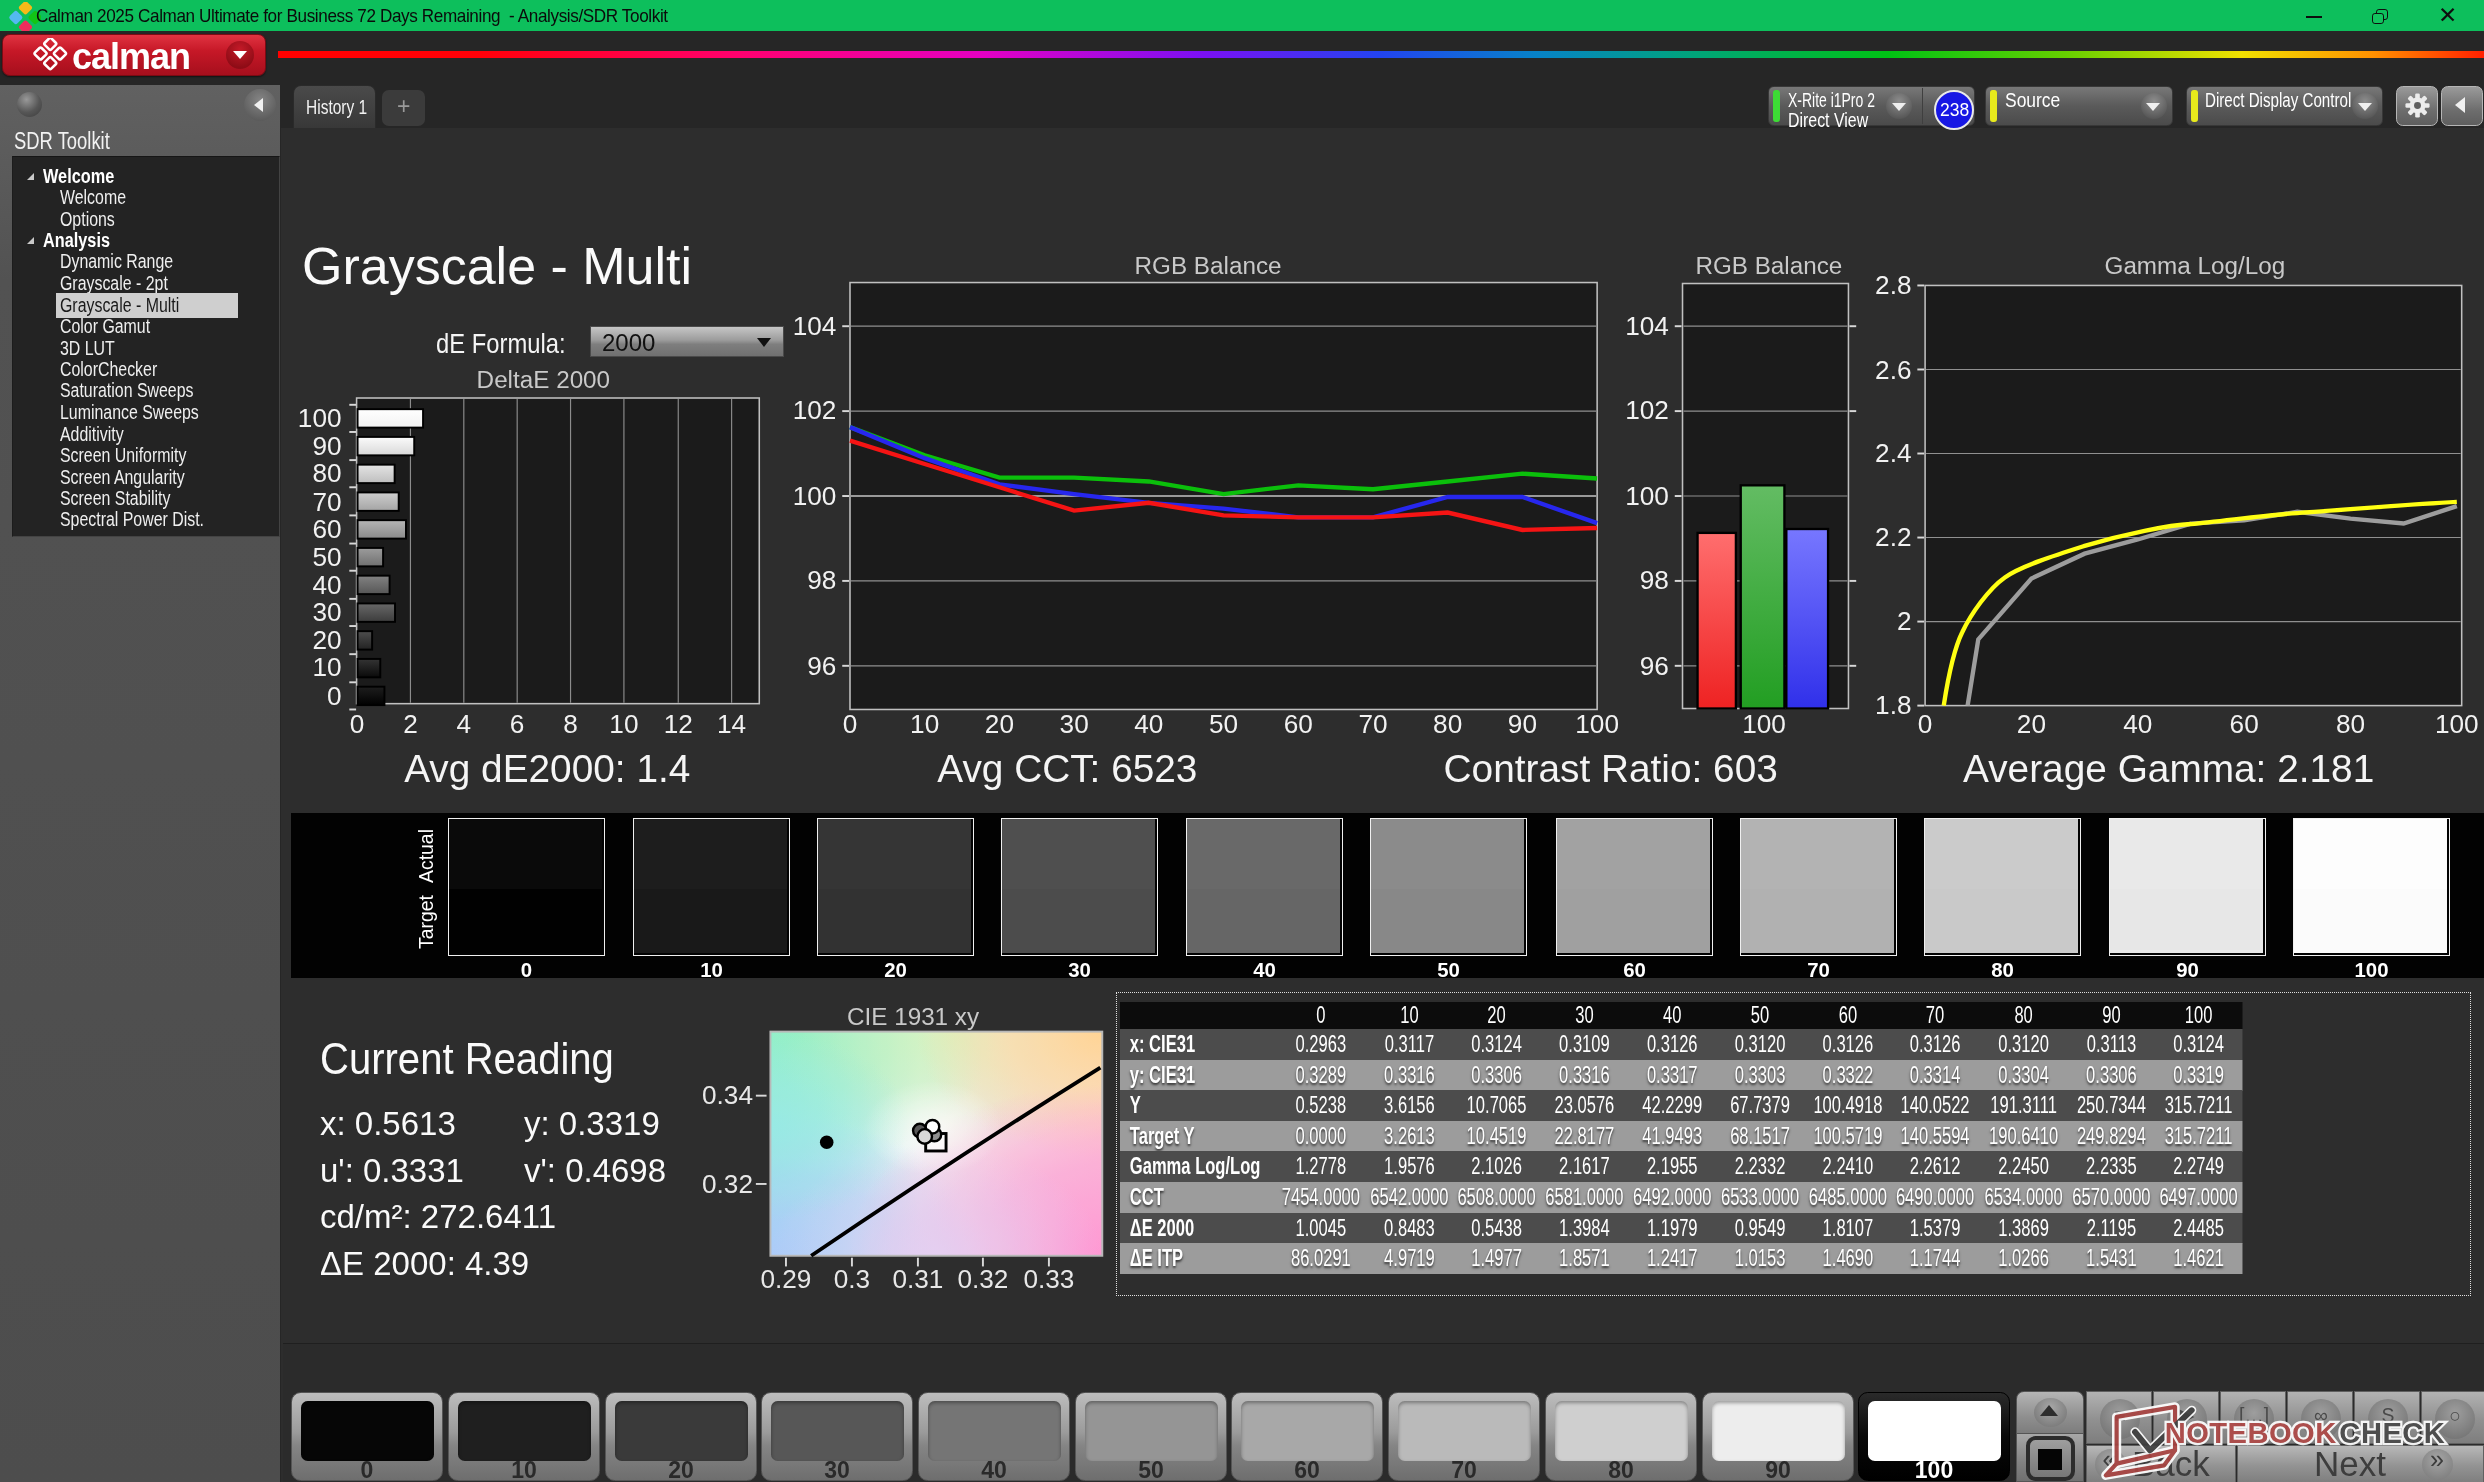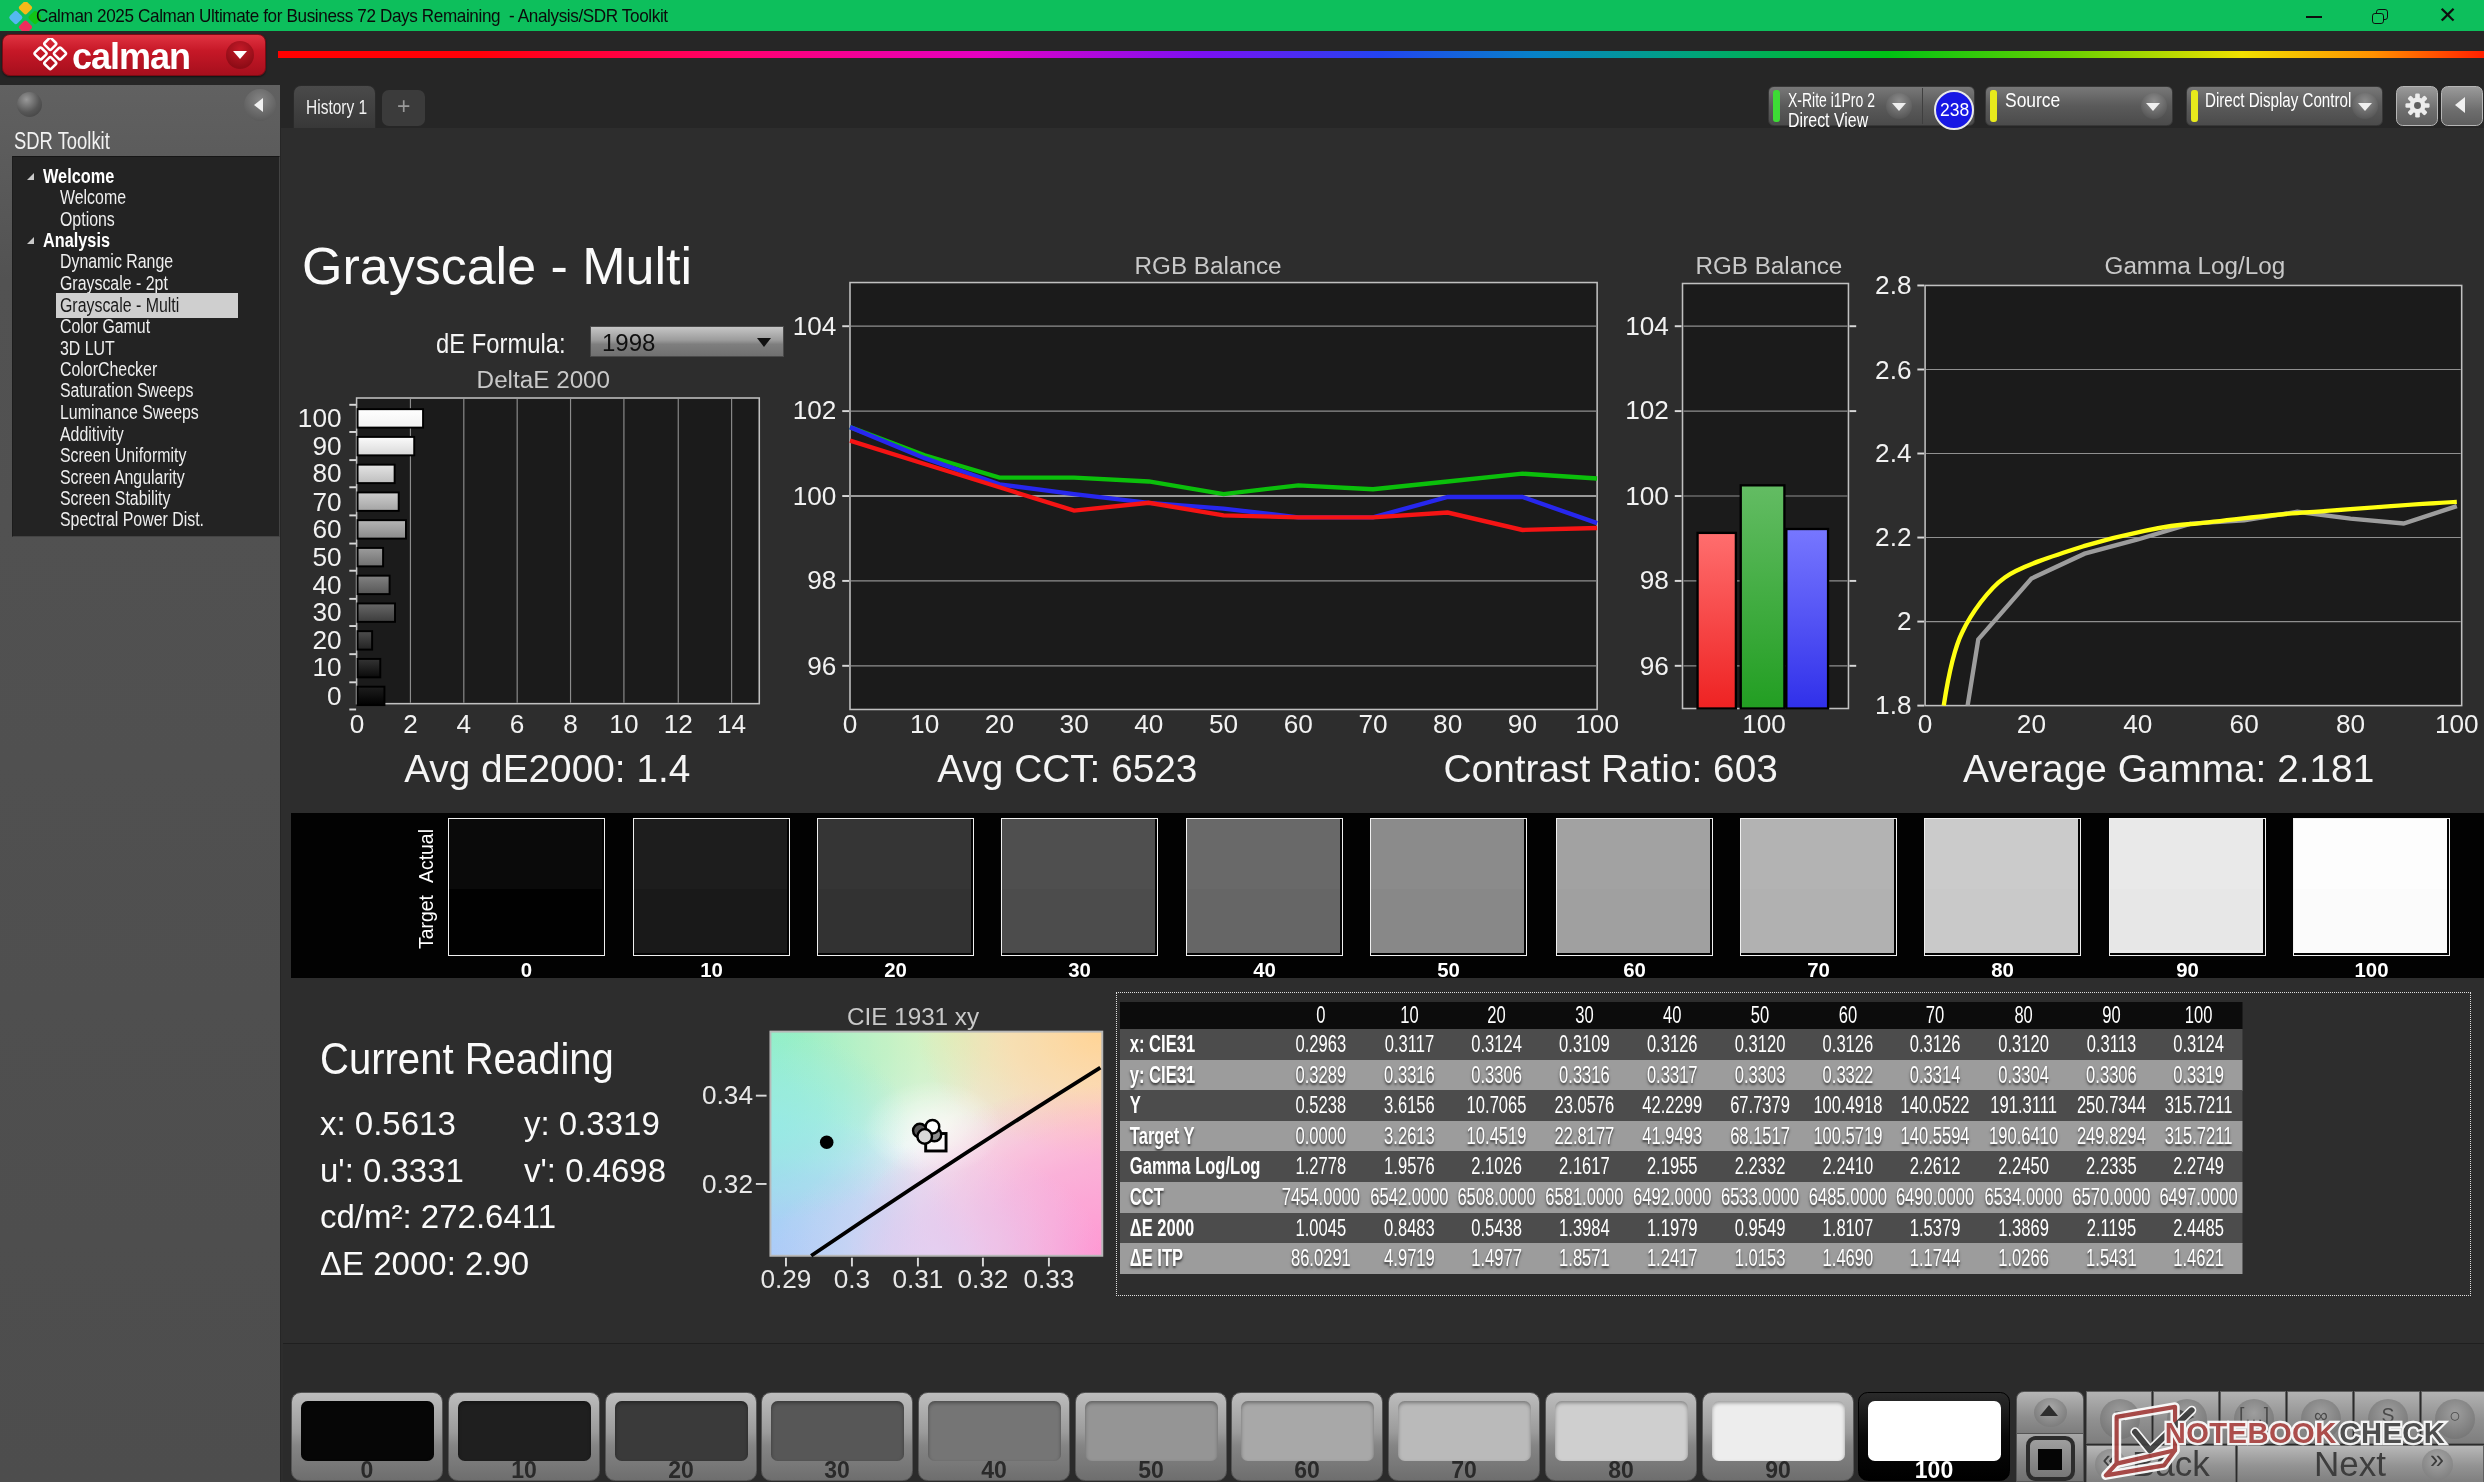--- a/index.html
+++ b/index.html
@@ -116,21 +116,21 @@
   <div class="tx" style="left:60px;top:423px;font-size:19.4px;color:#efefef;transform:scaleX(0.82);transform-origin:0 50%;">Additivity</div>
   <div class="tx" style="left:60px;top:444px;font-size:19.4px;color:#efefef;transform:scaleX(0.82);transform-origin:0 50%;">Screen Uniformity</div>
   <div class="tx" style="left:60px;top:466px;font-size:19.4px;color:#efefef;transform:scaleX(0.82);transform-origin:0 50%;">Screen Angularity</div>
   <div class="tx" style="left:60px;top:487px;font-size:19.4px;color:#efefef;transform:scaleX(0.82);transform-origin:0 50%;">Screen Stability</div>
   <div class="tx" style="left:60px;top:508px;font-size:19.4px;color:#efefef;transform:scaleX(0.82);transform-origin:0 50%;">Spectral Power Dist.</div>
 </div>
 
 <div class="tx" style="left:302px;top:236px;font-size:52px;color:#fafafa;">Grayscale - Multi</div>
 <div class="tx" style="left:436px;top:328px;font-size:28px;color:#f5f5f5;transform:scaleX(0.85);transform-origin:0 50%;">dE Formula:</div>
 <div class="abs" style="left:590px;top:326px;width:194px;height:31px;background:linear-gradient(180deg,#c6c6c6,#9c9c9c 45%,#7e7e7e 60%,#707070);border:1px solid #4a4a4a;"></div>
-<div class="tx" style="left:602px;top:329px;font-size:24px;color:#101010;">1998</div>
+<div class="tx" style="left:602px;top:329px;font-size:24px;color:#101010;">2000</div>
 <div class="abs" style="left:757px;top:338px;width:0;height:0;border-left:7.8px solid transparent;border-right:7.8px solid transparent;border-top:9.7px solid #101010;"></div>
 
 <svg id="charts" class="abs" style="left:0;top:0;" width="2484" height="1483" viewBox="0 0 2560 1528">
 <defs>
   <linearGradient id="bw100" x1="0" y1="0" x2="0" y2="1">
           <stop offset="0" stop-color="#ffffff"></stop>
           <stop offset="1" stop-color="#f2f2f2"></stop>
         </linearGradient>
   <linearGradient id="bw90" x1="0" y1="0" x2="0" y2="1">
           <stop offset="0" stop-color="#fbfbfb"></stop>
@@ -507,21 +507,21 @@
       <div style="position:absolute;left:0;top:70px;width:153px;height:64px;background:#fbfbfb;"></div>
     </div>
 <div class="tx" style="left:2293px;top:959px;width:157px;text-align:center;font-size:20.4px;font-weight:bold;color:#fff;">100</div>
 
 <div class="tx" style="left:320px;top:1033px;font-size:45px;color:#fafafa;transform:scaleX(0.89);transform-origin:0 50%;">Current Reading</div>
 <div class="tx" style="left:320px;top:1105px;font-size:33px;color:#fafafa;">x: 0.5613</div>
 <div class="tx" style="left:524px;top:1105px;font-size:33px;color:#fafafa;">y: 0.3319</div>
 <div class="tx" style="left:320px;top:1152px;font-size:33px;color:#fafafa;">u': 0.3331</div>
 <div class="tx" style="left:524px;top:1152px;font-size:33px;color:#fafafa;">v': 0.4698</div>
 <div class="tx" style="left:320px;top:1198px;font-size:33px;color:#fafafa;">cd/m²: 272.6411</div>
-<div class="tx" style="left:320px;top:1245px;font-size:33px;color:#fafafa;">ΔE 2000: 2.90</div>
+<div class="tx" style="left:320px;top:1245px;font-size:33px;color:#fafafa;">ΔE 2000: 4.39</div>
 
 <div class="abs" style="left:1116px;top:992px;width:1355px;height:304px;border:1.6px dotted #e0e0e0;"></div>
 <div class="abs" style="left:1120px;top:1002px;width:1559px;height:272px;font-size:23px;color:#fff;transform:scaleX(0.72);transform-origin:0 0;">
 <div style="position:absolute;left:0;top:0;width:1559px;height:27px;background:#0c0c0c;">
 <span style="position:absolute;left:218px;top:0px;width:122px;text-align:center;">0</span>
 <span style="position:absolute;left:341px;top:0px;width:122px;text-align:center;">10</span>
 <span style="position:absolute;left:462px;top:0px;width:122px;text-align:center;">20</span>
 <span style="position:absolute;left:584px;top:0px;width:122px;text-align:center;">30</span>
 <span style="position:absolute;left:706px;top:0px;width:122px;text-align:center;">40</span>
 <span style="position:absolute;left:828px;top:0px;width:122px;text-align:center;">50</span>

